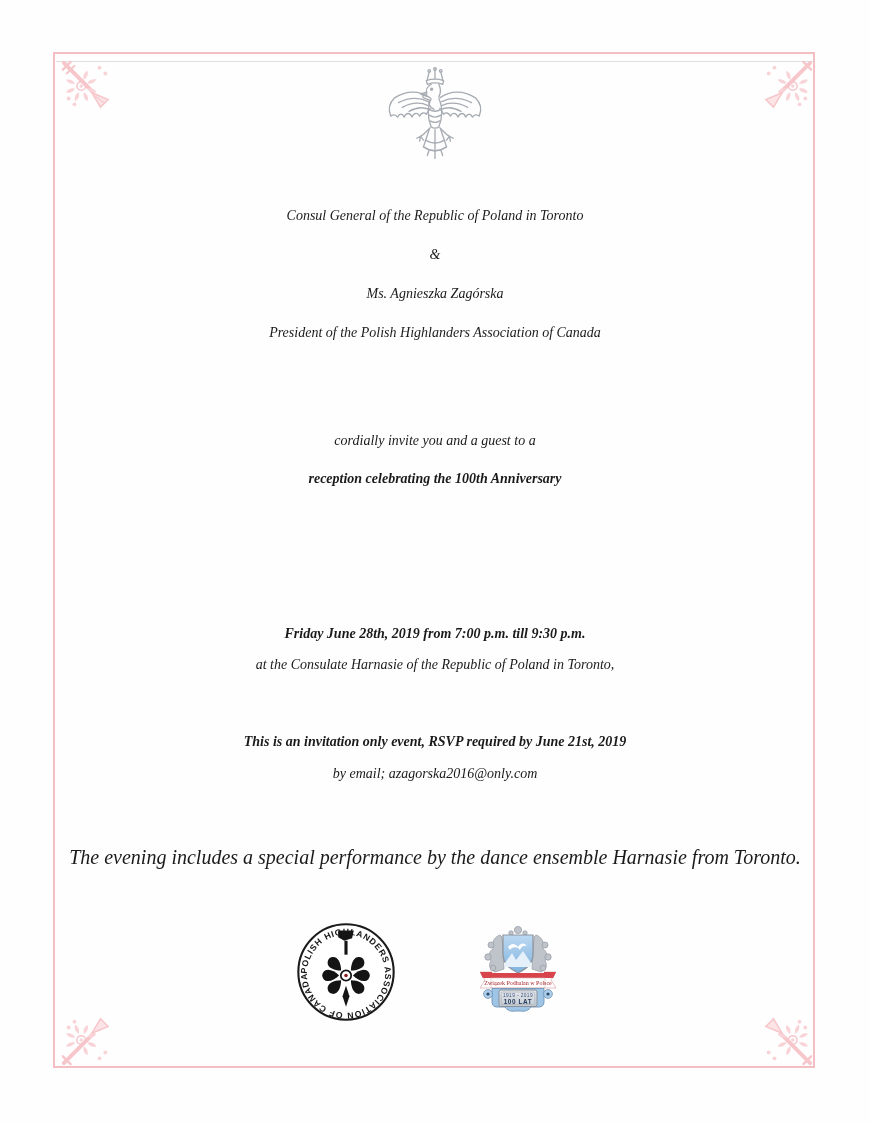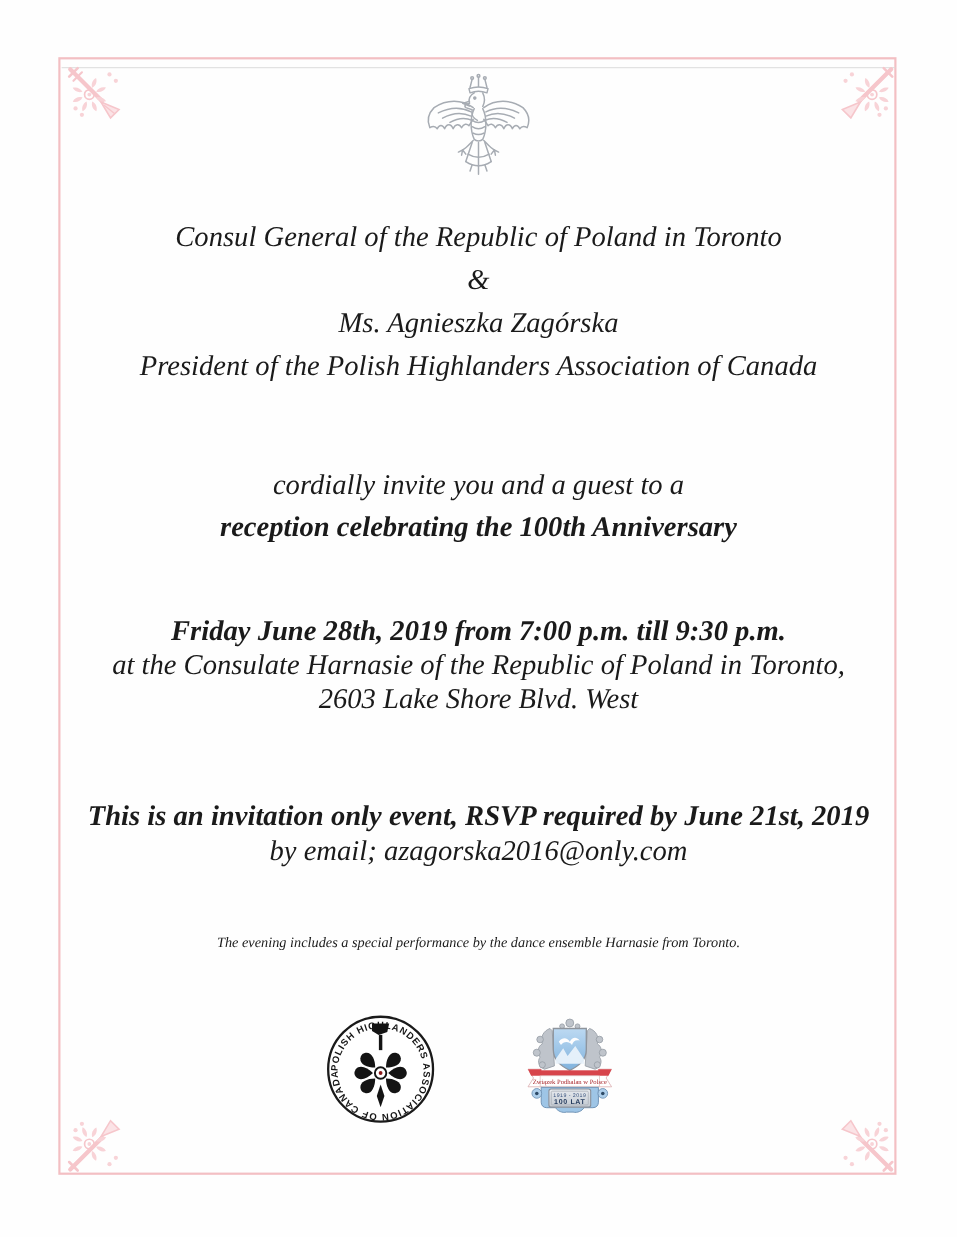--- a/index.html
+++ b/index.html
@@ -15,26 +15,26 @@
     position:absolute;left:56px;right:56px;top:61px;height:1px;
     background:#d9d9d9;opacity:.85;
   }
   .orn{position:absolute;width:54px;height:54px;}
   .orn-tl{left:60px;top:59px;}
   .orn-tr{right:56px;top:59px;transform:scaleX(-1);}
   .orn-bl{left:60px;bottom:58px;transform:scaleY(-1);}
   .orn-br{right:56px;bottom:58px;transform:scale(-1,-1);}
   .block{position:absolute;left:0;width:870px;text-align:center;}
   .eagle-wrap{top:66px;height:106px;}
-  .script{font-style:italic;font-size:26px;}
+  .script{font-style:italic;font-size:14px;}
   .hosts{top:196px;line-height:39px;}
   .invite{top:422px;line-height:38px;}
-  .when{top:558px;line-height:31px;}
+  .when{top:618px;line-height:31px;}
   .rsvp{top:726px;line-height:32px;font-style:italic;}
-  .note{top:845px;line-height:24px;font-size:13px;font-style:italic;}
+  .note{top:845px;line-height:24px;font-size:20px;font-style:italic;}
   .b{font-weight:700;}
   .logos{top:916px;height:106px;}
   .logo-phac{position:absolute;left:294px;top:4px;width:104px;height:104px;}
   .logo-zwiazek{position:absolute;left:476px;top:9px;width:84px;height:90px;}
   .ringtext{font-family:"Liberation Sans", sans-serif;font-weight:700;
     font-size:10px;letter-spacing:0.9px;fill:#151515;}
   .crest-ribbon-text{font-family:"Liberation Serif", serif;font-size:6px;fill:#a8262b;}
   .crest-years{font-family:"Liberation Sans", sans-serif;font-size:4.8px;fill:#37517d;letter-spacing:.4px;}
   .crest-lat{font-family:"Liberation Sans", sans-serif;font-size:6.4px;font-weight:700;fill:#243b5e;letter-spacing:.6px;}
 </style>
@@ -191,21 +191,20 @@
   </div>
 
   <div class="block invite script">
     <div>cordially invite you and a guest to a</div>
     <div class="b">reception celebrating the 100th Anniversary</div>
   </div>
 
   <div class="block when script">
     <div class="b">Friday June 28th, 2019 from 7:00 p.m. till 9:30 p.m.</div>
     <div>at the Consulate Harnasie of the Republic of Poland in Toronto,</div>
-    <div>2603 Lake Shore Blvd. West</div>
   </div>
 
   <div class="block rsvp script">
     <div class="b">This is an invitation only event, RSVP required by June 21st, 2019</div>
     <div>by email; azagorska2016@only.com</div>
   </div>
 
   <div class="block note">The evening includes a special performance by the dance ensemble Harnasie from Toronto.</div>
 
   <div class="block logos">

